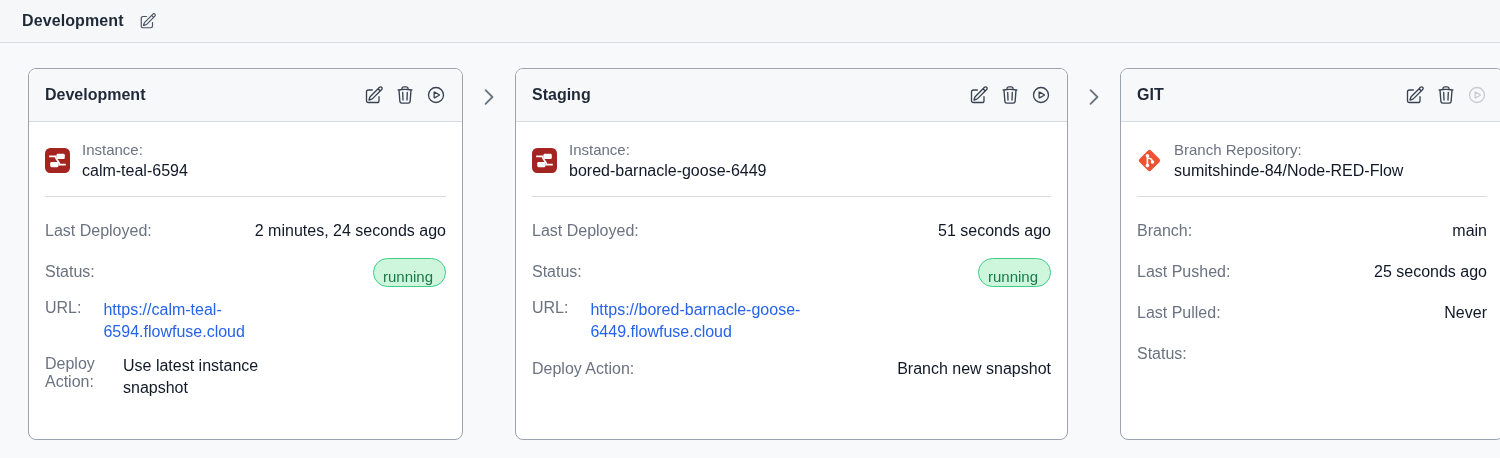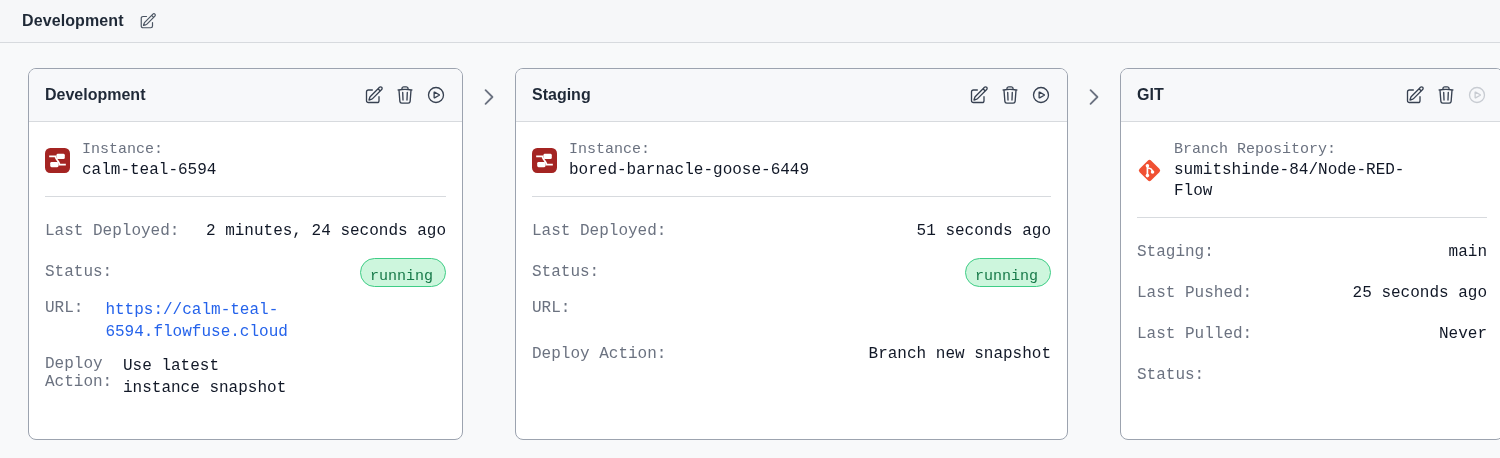--- a/index.html
+++ b/index.html
@@ -54,21 +54,21 @@
     border-bottom: 1px solid #d7dade;
     display: flex; align-items: center; justify-content: space-between;
     padding: 0 16px;
   }
   .card-title { font-size: 16px; font-weight: 700; color: #1f2937; }
   .header-icons { display: flex; gap: 11px; align-items: center; color: #374151; }
   .icon-btn { width: 20px; height: 20px; cursor: pointer; display: inline-block; }
   .icon-btn svg { width: 100%; height: 100%; }
   .icon-btn.disabled { color: #c8ccd2; cursor: default; }
 
-  .card-body { padding: 18px 16px 16px; font-family: Liberation Mono, monospace; }
+  .card-body { padding: 18px 16px 16px; }
 
   
   .source { display: flex; gap: 12px; align-items: center; }
   .source-icon { flex: 0 0 25px; width: 25px; height: 25px; }
   .source-icon svg { width: 100%; height: 100%; }
   .source-label { font-size: 15px; color: #6b7280; line-height: 1.3; }
   .source-name { font-size: 16px; color: #111827; line-height: 1.32; }
   .git .source-name { max-width: 250px; }
   .divider { border-bottom: 1px solid #d7dade; margin: 15px 0 20px; }
 
@@ -249,20 +249,21 @@
         <span class="badge">
           <svg viewBox="0 0 24 24">
               <use href="#i-play-circle"></use>
             </svg>
           <span>running</span>
         </span>
       </div>
 
       <div class="row url-row">
         <span class="row-label">URL:</span>
+        <a class="link">https://bored-barnacle-goose-6449.flowfuse.cloud</a>
       </div>
 
       <div class="row">
         <span class="row-label">Deploy Action:</span>
         <span class="row-value">Branch new snapshot</span>
       </div>
     </div>
   </section>
 
   <div class="connector">
@@ -292,21 +293,21 @@
               <use href="#i-git"></use>
             </svg></span>
         <span>
           <div class="source-label">Branch Repository:</div>
           <div class="source-name">sumitshinde-84/Node-RED-Flow</div>
         </span>
       </div>
       <div class="divider"></div>
 
       <div class="row">
-        <span class="row-label">Staging:</span>
+        <span class="row-label">Branch:</span>
         <span class="row-value">main</span>
       </div>
 
       <div class="row">
         <span class="row-label">Last Pushed:</span>
         <span class="row-value">25 seconds ago</span>
       </div>
 
       <div class="row">
         <span class="row-label">Last Pulled:</span>

